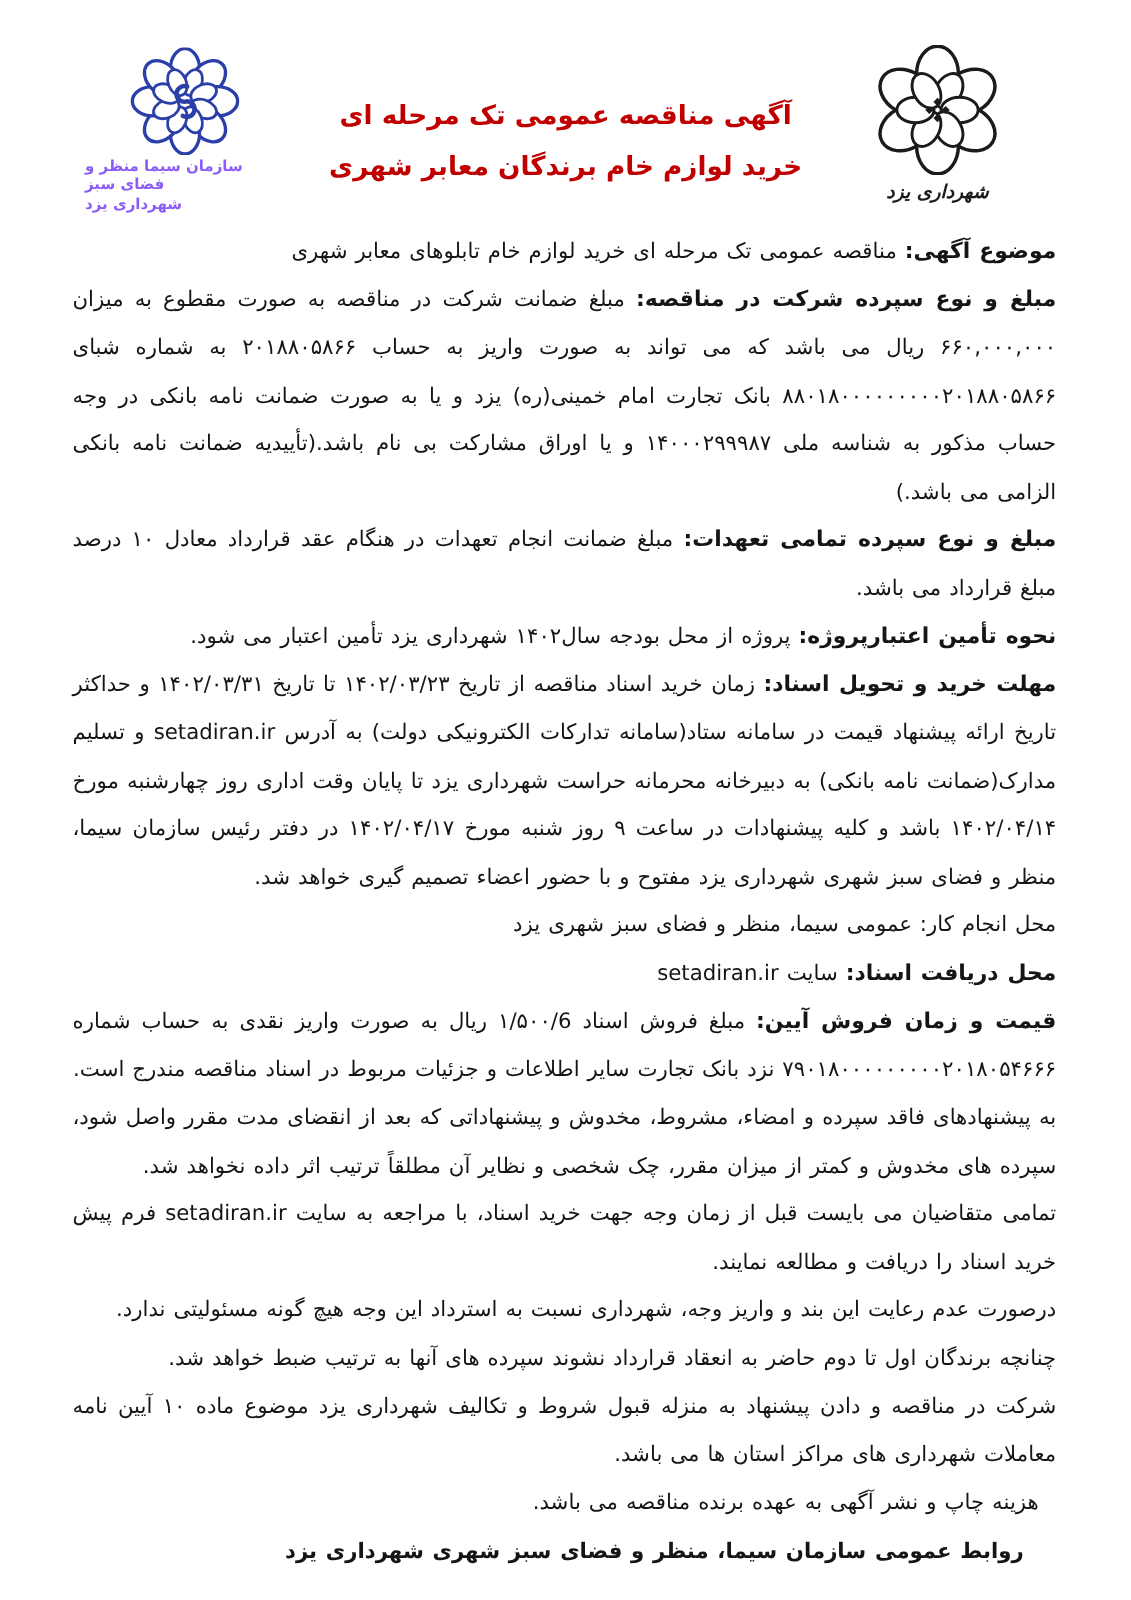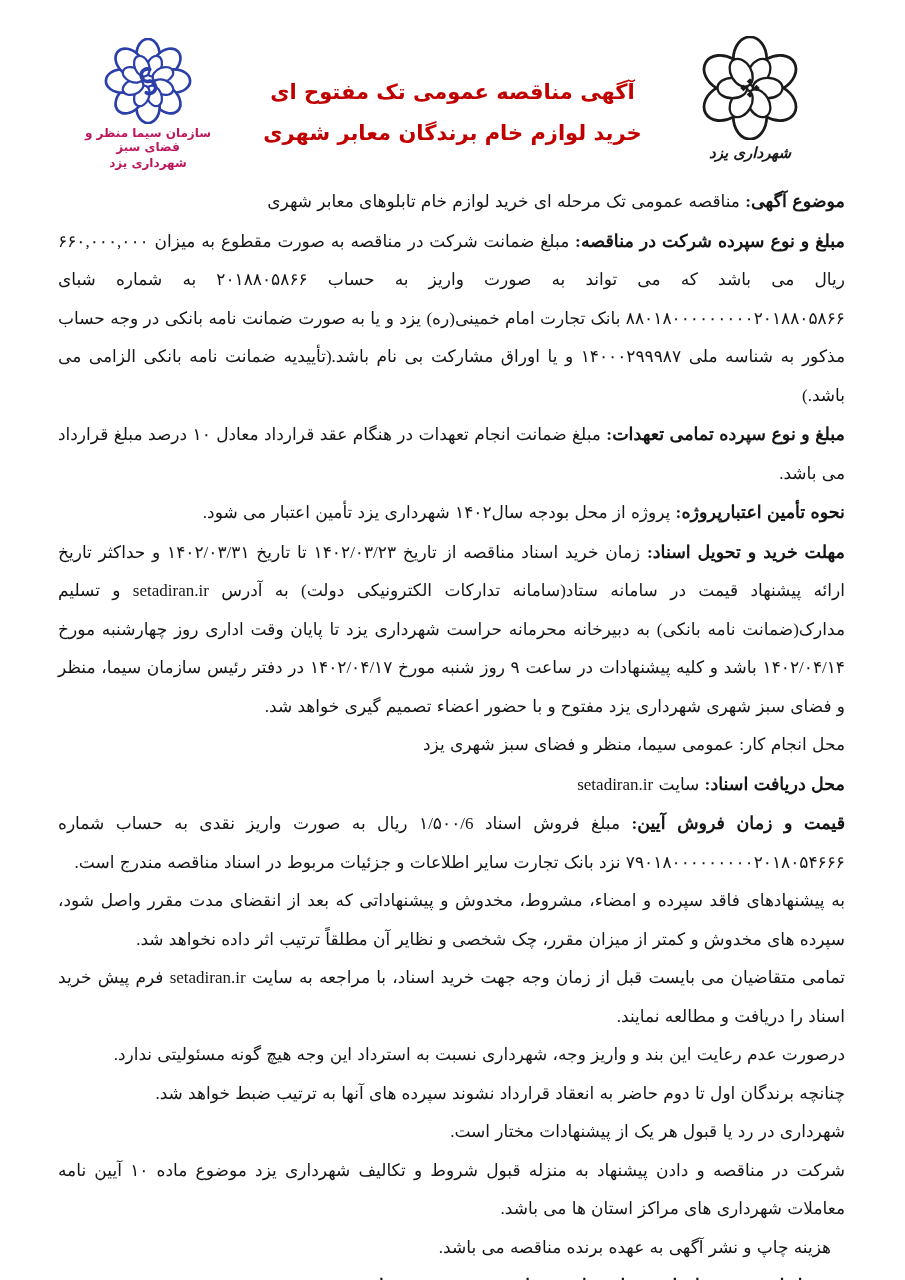--- a/index.html
+++ b/index.html
@@ -16,22 +16,22 @@
     color: #151515;
     direction: rtl;
   }
   
   .header { position: absolute; top: 0; right: 0; left: 0; height: 190px; }
 
   .logo-left {
     position: absolute;
     left: 68px; top: 38px;
     width: 160px;
-    text-align: center;
-    color: #be185d;
+    text-align: left;
+    color: #8b5cf6;
   }
   .logo-left .flower { display: block; margin: 0 auto; }
   .logo-left .cap1 { font-size: 12px; font-weight: bold; margin-top: 2px; letter-spacing: -0.5px; }
   .logo-left .cap2 { font-size: 12px; font-weight: bold; margin-top: 2px; }
 
   .logo-right {
     position: absolute;
     right: 80px; top: 36px;
     width: 150px;
     text-align: center;
@@ -61,21 +61,20 @@
     top: 182px;
     right: 60px;
     left: 58px;
   }
   .doc-body p {
     margin: 0;
     font-size: 17px;
     line-height: 38.5px;
     text-align: justify;
     word-spacing: 1px;
-    font-family: Liberation Serif, serif;
   }
   .doc-body p b.h { font-weight: bold; font-size: 17.5px; }
   .doc-body p.indent-sm { text-indent: 14px; }
   .doc-body p.indent-md { text-indent: 26px; }
   .doc-body p.bold-line { font-weight: bold; }
 </style>
 </head>
 <body>
 
 <div class="header">
@@ -130,35 +129,34 @@
         <ellipse transform="rotate(292.5) translate(0,-18)" rx="8" ry="12"></ellipse>
         <ellipse transform="rotate(337.5) translate(0,-18)" rx="8" ry="12"></ellipse>
       </g>
       <path d="M2,-13 a7,7 0 1 0 0,13 a7,7 0 1 1 -4,13" stroke="#2b3fa8" stroke-width="4" fill="none" stroke-linecap="round"></path>
     </svg>
     <div class="cap1">سازمان سیما منظر و فضای سبز</div>
     <div class="cap2">شهرداری یزد</div>
   </div>
 
   <div class="title-block">
-    <div class="title-line">آگهی مناقصه عمومی تک مفتوح ای</div>
+    <div class="title-line">آگهی مناقصه عمومی تک مرحله ای</div>
     <div class="title-line">خرید لوازم خام برندگان معابر شهری</div>
   </div>
 </div>
 
 <div class="doc-body">
   <p><b class="h">موضوع آگهی:</b><span> مناقصه عمومی تک مرحله ای خرید لوازم خام تابلوهای معابر شهری</span></p>
   <p><b class="h">مبلغ و نوع سپرده شرکت در مناقصه:</b><span> مبلغ ضمانت شرکت در مناقصه به صورت مقطوع به میزان ۶۶۰,۰۰۰,۰۰۰ ریال می باشد که می تواند به صورت واریز به حساب ۲۰۱۸۸۰۵۸۶۶ به شماره شبای ۸۸۰۱۸۰۰۰۰۰۰۰۰۰۲۰۱۸۸۰۵۸۶۶ بانک تجارت امام خمینی(ره) یزد و یا به صورت ضمانت نامه بانکی در وجه حساب مذکور به شناسه ملی ۱۴۰۰۰۲۹۹۹۸۷ و یا اوراق مشارکت بی نام باشد.(تأییدیه ضمانت نامه بانکی الزامی می باشد.)</span></p>
   <p><b class="h">مبلغ و نوع سپرده تمامی تعهدات:</b><span> مبلغ ضمانت انجام تعهدات در هنگام عقد قرارداد معادل ۱۰ درصد مبلغ قرارداد می باشد.</span></p>
   <p><b class="h">نحوه تأمین اعتبارپروژه:</b><span> پروژه از محل بودجه سال۱۴۰۲ شهرداری یزد تأمین اعتبار می شود.</span></p>
   <p><b class="h">مهلت خرید و تحویل اسناد:</b><span> زمان خرید اسناد مناقصه از تاریخ ۱۴۰۲/۰۳/۲۳ تا تاریخ ۱۴۰۲/۰۳/۳۱ و حداکثر تاریخ ارائه پیشنهاد قیمت در سامانه ستاد(سامانه تدارکات الکترونیکی دولت) به آدرس setadiran.ir و تسلیم مدارک(ضمانت نامه بانکی) به دبیرخانه محرمانه حراست شهرداری یزد تا پایان وقت اداری روز چهارشنبه مورخ ۱۴۰۲/۰۴/۱۴ باشد و کلیه پیشنهادات در ساعت ۹ روز شنبه مورخ ۱۴۰۲/۰۴/۱۷ در دفتر رئیس سازمان سیما، منظر و فضای سبز شهری شهرداری یزد مفتوح و با حضور اعضاء تصمیم گیری خواهد شد.</span></p>
   <p><span>محل انجام کار: عمومی سیما، منظر و فضای سبز شهری یزد</span></p>
   <p><b class="h">محل دریافت اسناد:</b><span> سایت setadiran.ir</span></p>
   <p><b class="h">قیمت و زمان فروش آیین:</b><span> مبلغ فروش اسناد ۱/۵۰۰/6 ریال به صورت واریز نقدی به حساب شماره ۷۹۰۱۸۰۰۰۰۰۰۰۰۰۲۰۱۸۰۵۴۶۶۶ نزد بانک تجارت  سایر اطلاعات و جزئیات مربوط در اسناد مناقصه مندرج است.</span></p>
   <p><span>به پیشنهادهای فاقد سپرده  و امضاء، مشروط، مخدوش و پیشنهاداتی که بعد از انقضای  مدت   مقرر   واصل شود، سپرده های مخدوش و کمتر از میزان مقرر، چک شخصی و  نظایر آن مطلقاً ترتیب اثر داده نخواهد شد.</span></p>
   <p><span>تمامی متقاضیان  می بایست قبل از زمان وجه جهت خرید اسناد، با مراجعه به  سایت  setadiran.ir فرم پیش خرید اسناد را دریافت و مطالعه نمایند.</span></p>
   <p><span>درصورت عدم رعایت این بند و واریز وجه، شهرداری نسبت به استرداد این وجه هیچ گونه مسئولیتی ندارد.</span></p>
   <p><span>چنانچه برندگان اول تا دوم حاضر به انعقاد قرارداد نشوند سپرده های آنها به ترتیب ضبط خواهد شد.</span></p>
-  <p><span>شهرداری در رد یا قبول هر یک از پیشنهادات مختار است.</span></p>
   <p><span>شرکت در مناقصه و دادن پیشنهاد به منزله قبول شروط و تکالیف شهرداری یزد موضوع ماده ۱۰ آیین نامه معاملات شهرداری های مراکز استان ها می باشد.</span></p>
   <p class="indent-sm"><span>هزینه چاپ و نشر آگهی به عهده برنده مناقصه می باشد.</span></p>
   <p class="indent-md bold-line"><span>روابط عمومی سازمان سیما، منظر و فضای سبز شهری شهرداری یزد</span></p>
 </div>
 
 </body></html>

